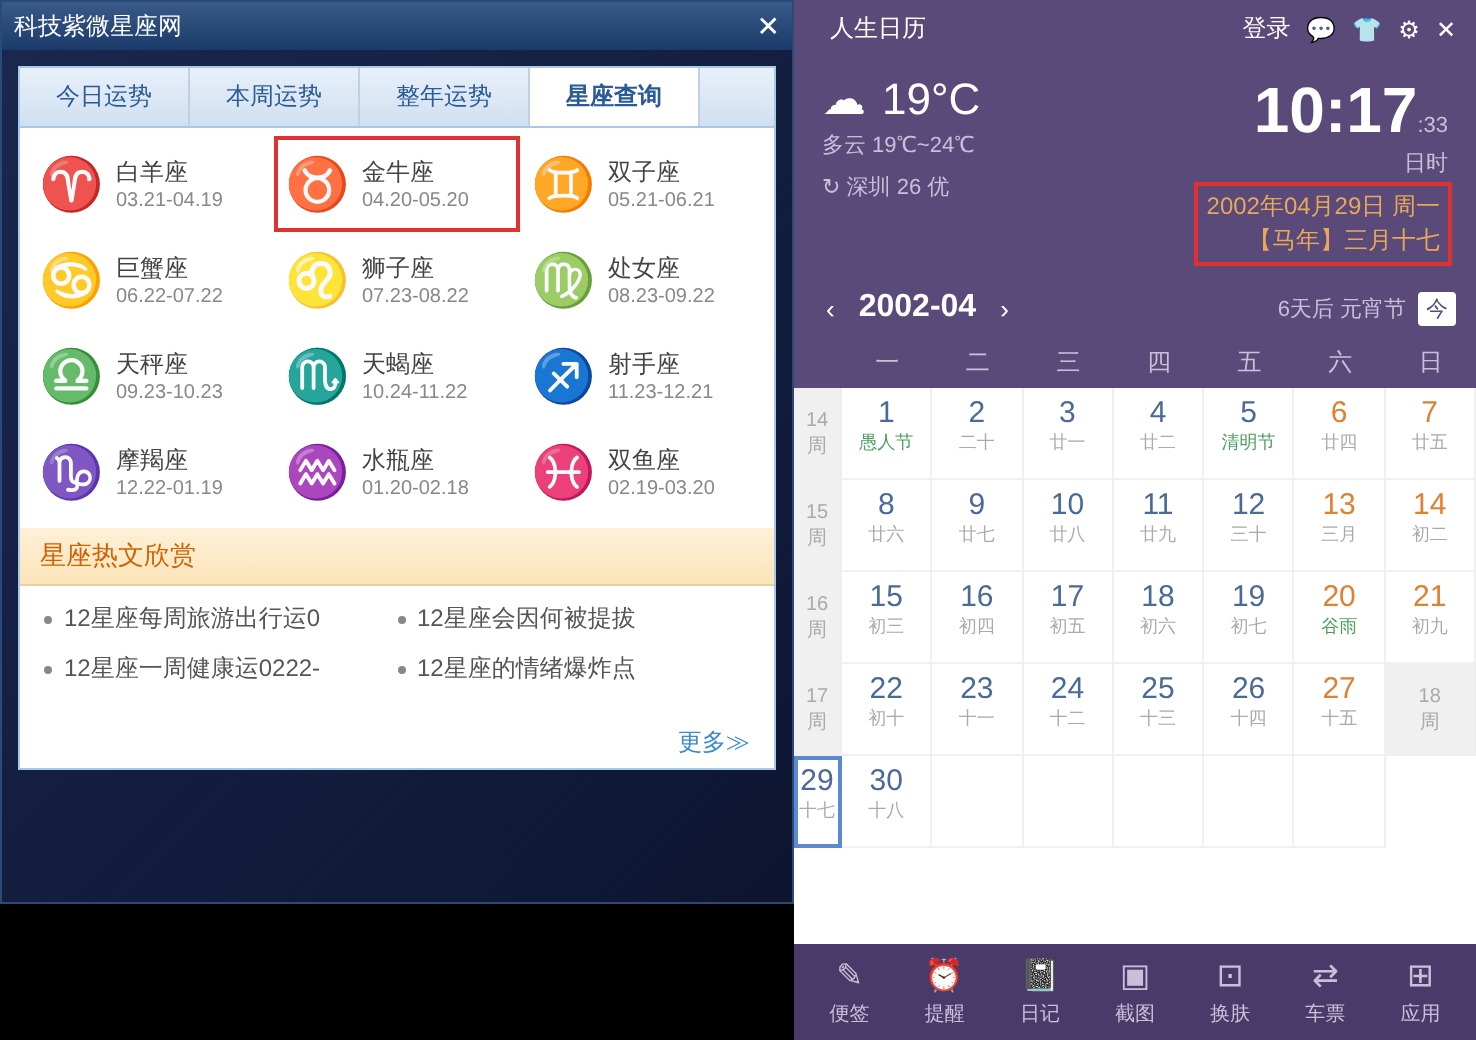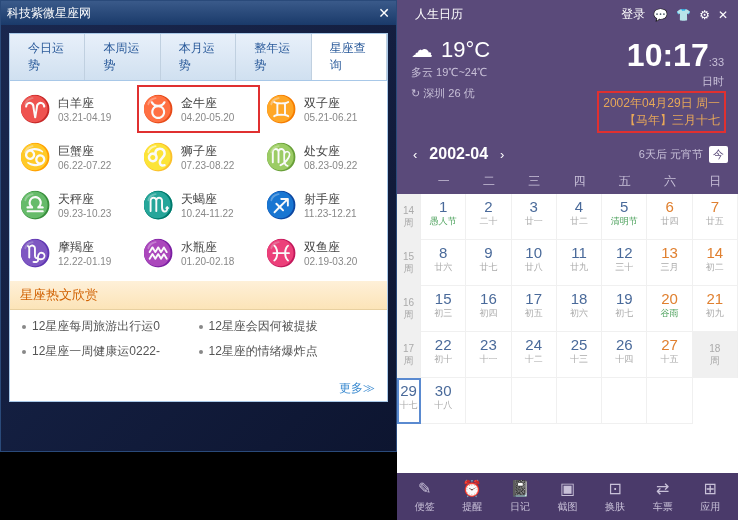--- a/index.html
+++ b/index.html
@@ -3,21 +3,21 @@
 <meta charset="utf-8">
 <style>
 *{margin:0;padding:0;box-sizing:border-box;font-family:"Microsoft YaHei",sans-serif}
 body{width:738px;height:520px;display:flex;background:#000}
 .left{width:397px;height:452px;background:linear-gradient(135deg,#1a2850 0%,#0d1530 100%);position:relative;border:1px solid #2a4a7a}
 .titlebar{height:24px;background:linear-gradient(#3a5a8a,#1a3a6a);display:flex;align-items:center;padding:0 6px;color:#fff;font-size:12px}
 .titlebar .close{margin-left:auto;cursor:pointer;color:#fff;font-size:14px}
 .panel{margin:8px;background:#fff;border:1px solid #a8c8e8}
 .tabs{display:flex;background:linear-gradient(#e8f0fa,#d0e0f0);border-bottom:1px solid #a8c8e8}
 .tab{padding:6px 18px;font-size:12px;color:#2a5a9a;border-right:1px solid #c0d0e0;cursor:pointer}
-.tab.active{background:#fff;font-weight:normal}
+.tab.active{background:#fff;font-weight:bold}
 .section-header{background:linear-gradient(#fef0d8,#fce4b8);padding:5px 10px;font-size:13px;color:#d06000;border-bottom:1px solid #e8d0a0}
 .zodiac-grid{display:grid;grid-template-columns:repeat(3,1fr);padding:4px}
 .zodiac{display:flex;align-items:center;padding:8px 6px;position:relative}
 .zodiac.highlighted{outline:2px solid #e03030;outline-offset:-2px}
 .zodiac-icon{width:32px;height:32px;margin-right:6px;color:#3a9ad8;font-size:26px;display:flex;align-items:center;justify-content:center}
 .zodiac-info{display:flex;flex-direction:column}
 .zodiac-name{font-size:12px;color:#444}
 .zodiac-date{font-size:10px;color:#888;font-family:Liberation Sans, sans-serif}
 .hotlist{padding:8px 12px}
 .hot-row{display:flex;margin-bottom:8px}
@@ -64,21 +64,20 @@
 
 <div class="left">
   <div class="titlebar">
     <span>科技紫微星座网</span>
     <span class="close">✕</span>
   </div>
   <div class="panel">
     <div class="tabs" id="tabs">
         <div class="tab">今日运势</div>
         <div class="tab">本周运势</div>
-        <div class="tab">本月运势</div>
         <div class="tab">整年运势</div>
         <div class="tab active">星座查询</div>
       </div>
     <div class="zodiac-grid" id="zgrid">
         <div class="zodiac">
           <div class="zodiac-icon">♈</div>
           <div class="zodiac-info">
             <span class="zodiac-name">白羊座</span>
             <span class="zodiac-date">03.21-04.19</span>
           </div>

